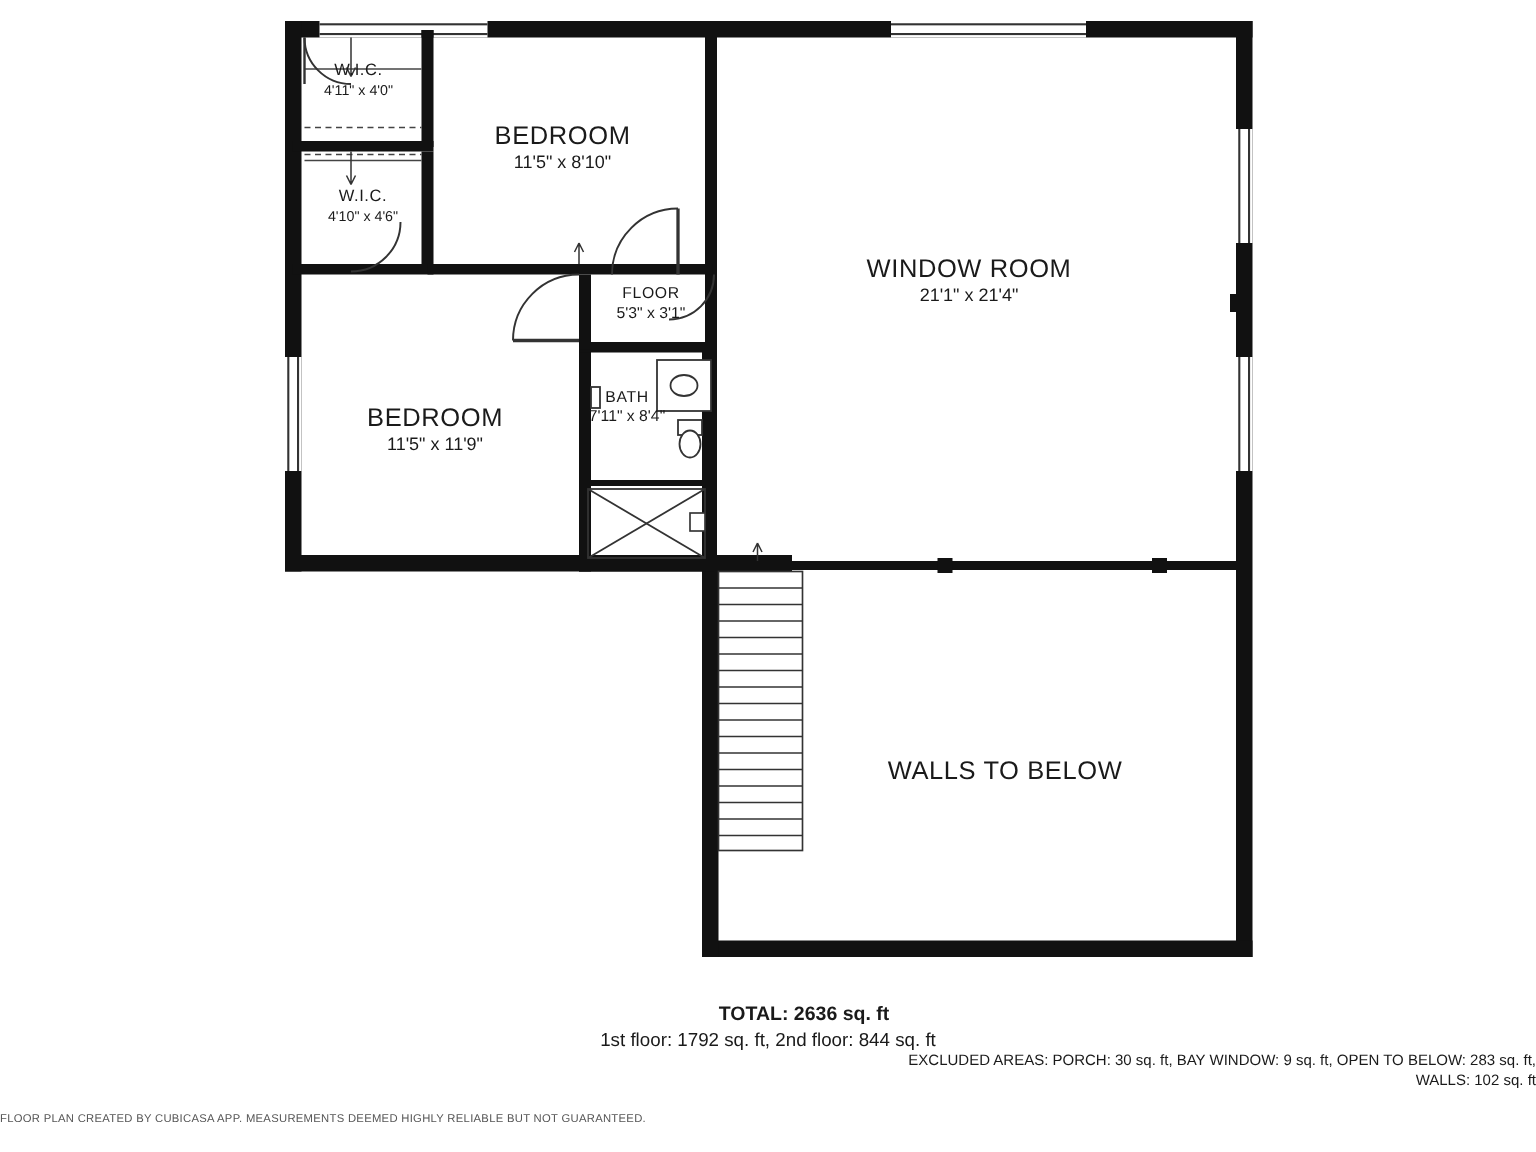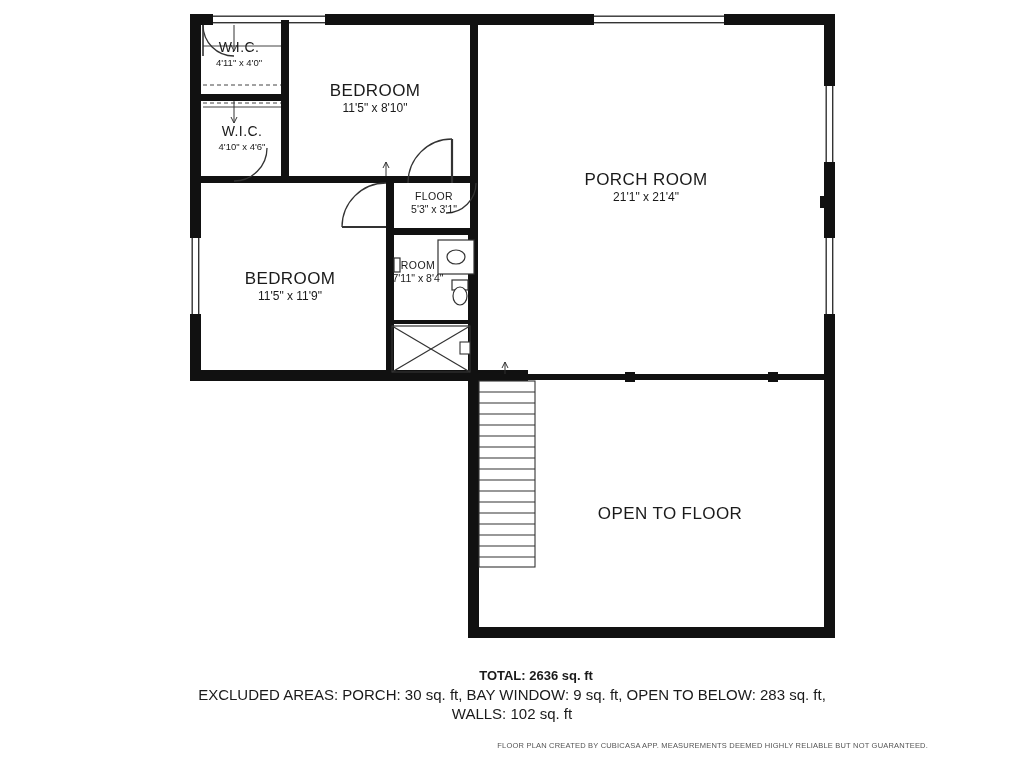--- a/index.html
+++ b/index.html
@@ -34,50 +34,51 @@
     font-size: 17px;
     letter-spacing: 0.4px;
     color: #1a1a1a;
   }
   .room-dims {
     font-size: 12px;
     color: #1a1a1a;
   }
   .room-label.small .room-name { font-size: 10.5px; }
   .room-label.small .room-dims { font-size: 10.5px; }
-  .room-label.tiny .room-name { font-size: 14px; }
+  .room-label.tiny .room-name { font-size: 11px; }
   .room-label.tiny .room-dims { font-size: 9.5px; }
 
   #summary {
     position: absolute;
     left: 0;
     top: 668px;
     width: 1024px;
     text-align: center;
   }
   #summary .total {
     font-size: 13px;
     font-weight: bold;
     margin-bottom: 3px;
     padding-left: 48px;
   }
   #summary .line {
     font-size: 12.5px;
     margin-bottom: 2px;
   }
   #summary .excluded {
-    font-size: 15px;
+    font-size: 10px;
     margin-bottom: 2px;
+    text-align: right;
   }
   #disclaimer {
     position: absolute;
     left: 0;
     top: 741px;
     width: 928px;
-    text-align: right;
+    text-align: left;
     font-size: 7.5px;
     color: #555;
     letter-spacing: 0.2px;
   }
 </style>
 </head>
 <body>
 
 <svg id="plan" viewBox="0 0 1024 768" xmlns="http://www.w3.org/2000/svg">
 
@@ -245,31 +246,32 @@
   </div>
   <div class="room-label" style="left:290px; top:286px;">
     <div class="room-name">BEDROOM</div>
     <div class="room-dims">11'5" x 11'9"</div>
   </div>
   <div class="room-label small" style="left:434px; top:203px;">
     <div class="room-name">FLOOR</div>
     <div class="room-dims">5'3" x 3'1"</div>
   </div>
   <div class="room-label small" style="left:418px; top:272px;">
-    <div class="room-name">ROOM</div>
+    <div class="room-name">BATH</div>
     <div class="room-dims">7'11" x 8'4"</div>
   </div>
   <div class="room-label" style="left:646px; top:187px;">
-    <div class="room-name">PORCH ROOM</div>
+    <div class="room-name">WINDOW ROOM</div>
     <div class="room-dims">21'1" x 21'4"</div>
   </div>
   <div class="room-label" style="left:670px; top:514px;">
-    <div class="room-name">OPEN TO FLOOR</div>
+    <div class="room-name">WALLS TO BELOW</div>
   </div>
 </div>
 
 <div id="summary">
   <div class="total">TOTAL: 2636 sq. ft</div>
+  <div class="line">1st floor: 1792 sq. ft, 2nd floor: 844 sq. ft</div>
   <div class="excluded">EXCLUDED AREAS: PORCH: 30 sq. ft, BAY WINDOW: 9 sq. ft, OPEN TO BELOW: 283 sq. ft,</div>
   <div class="excluded">WALLS: 102 sq. ft</div>
 </div>
 
 <div id="disclaimer">FLOOR PLAN CREATED BY CUBICASA APP. MEASUREMENTS DEEMED HIGHLY RELIABLE BUT NOT GUARANTEED.</div>
 
 </body></html>

